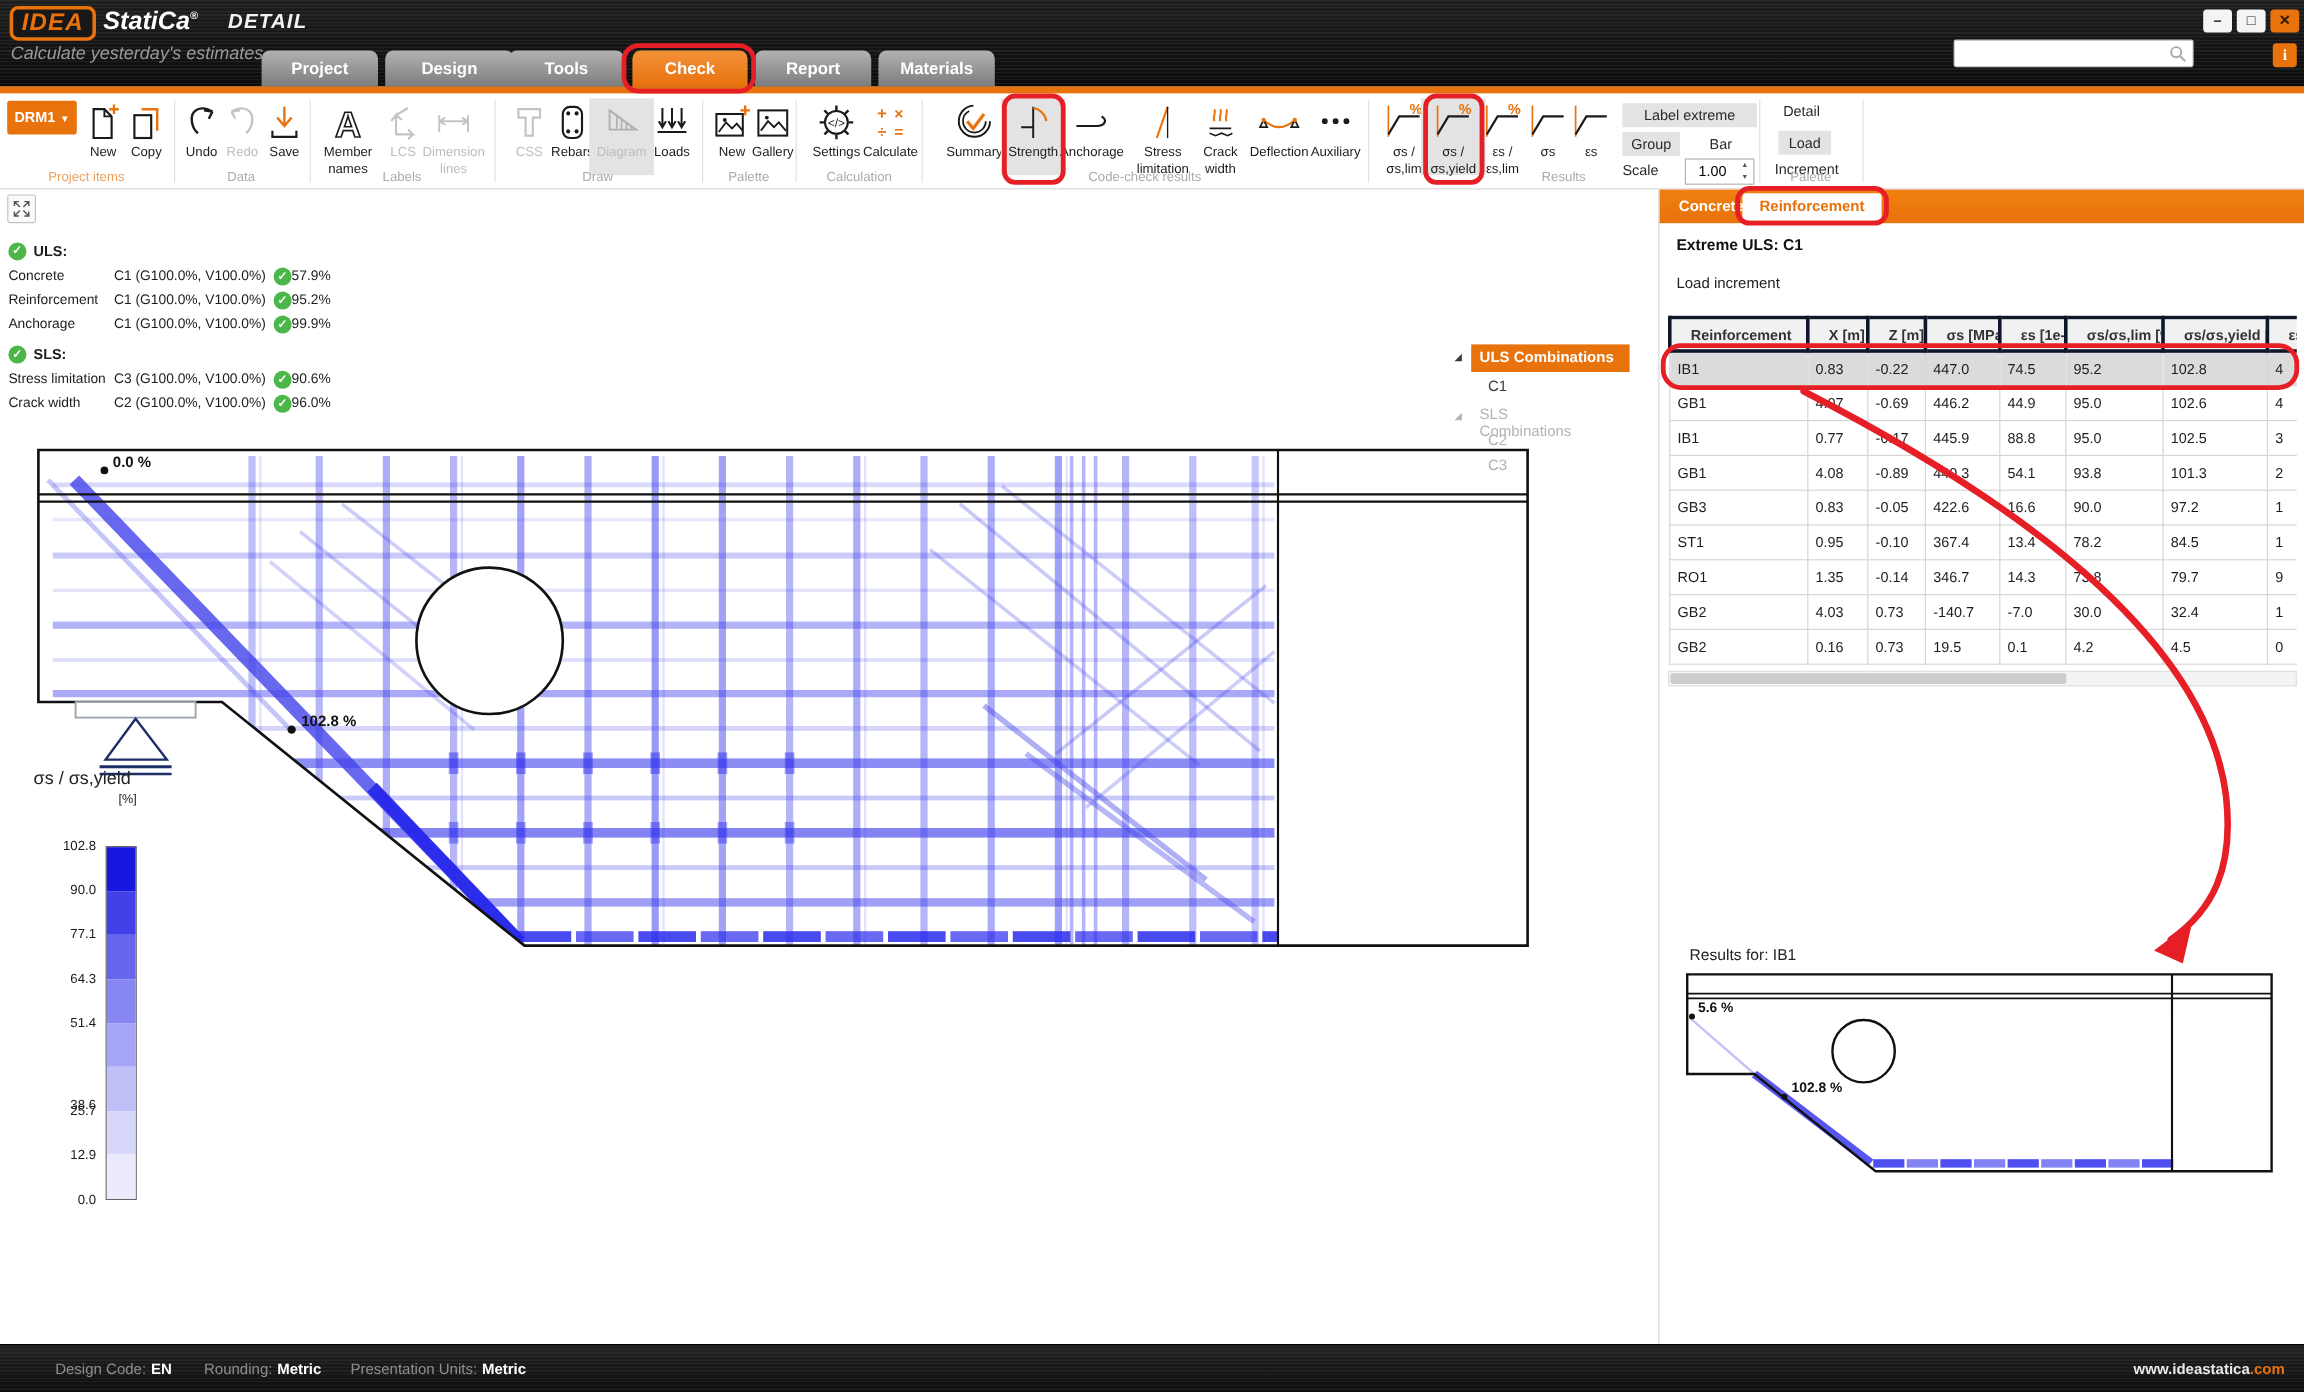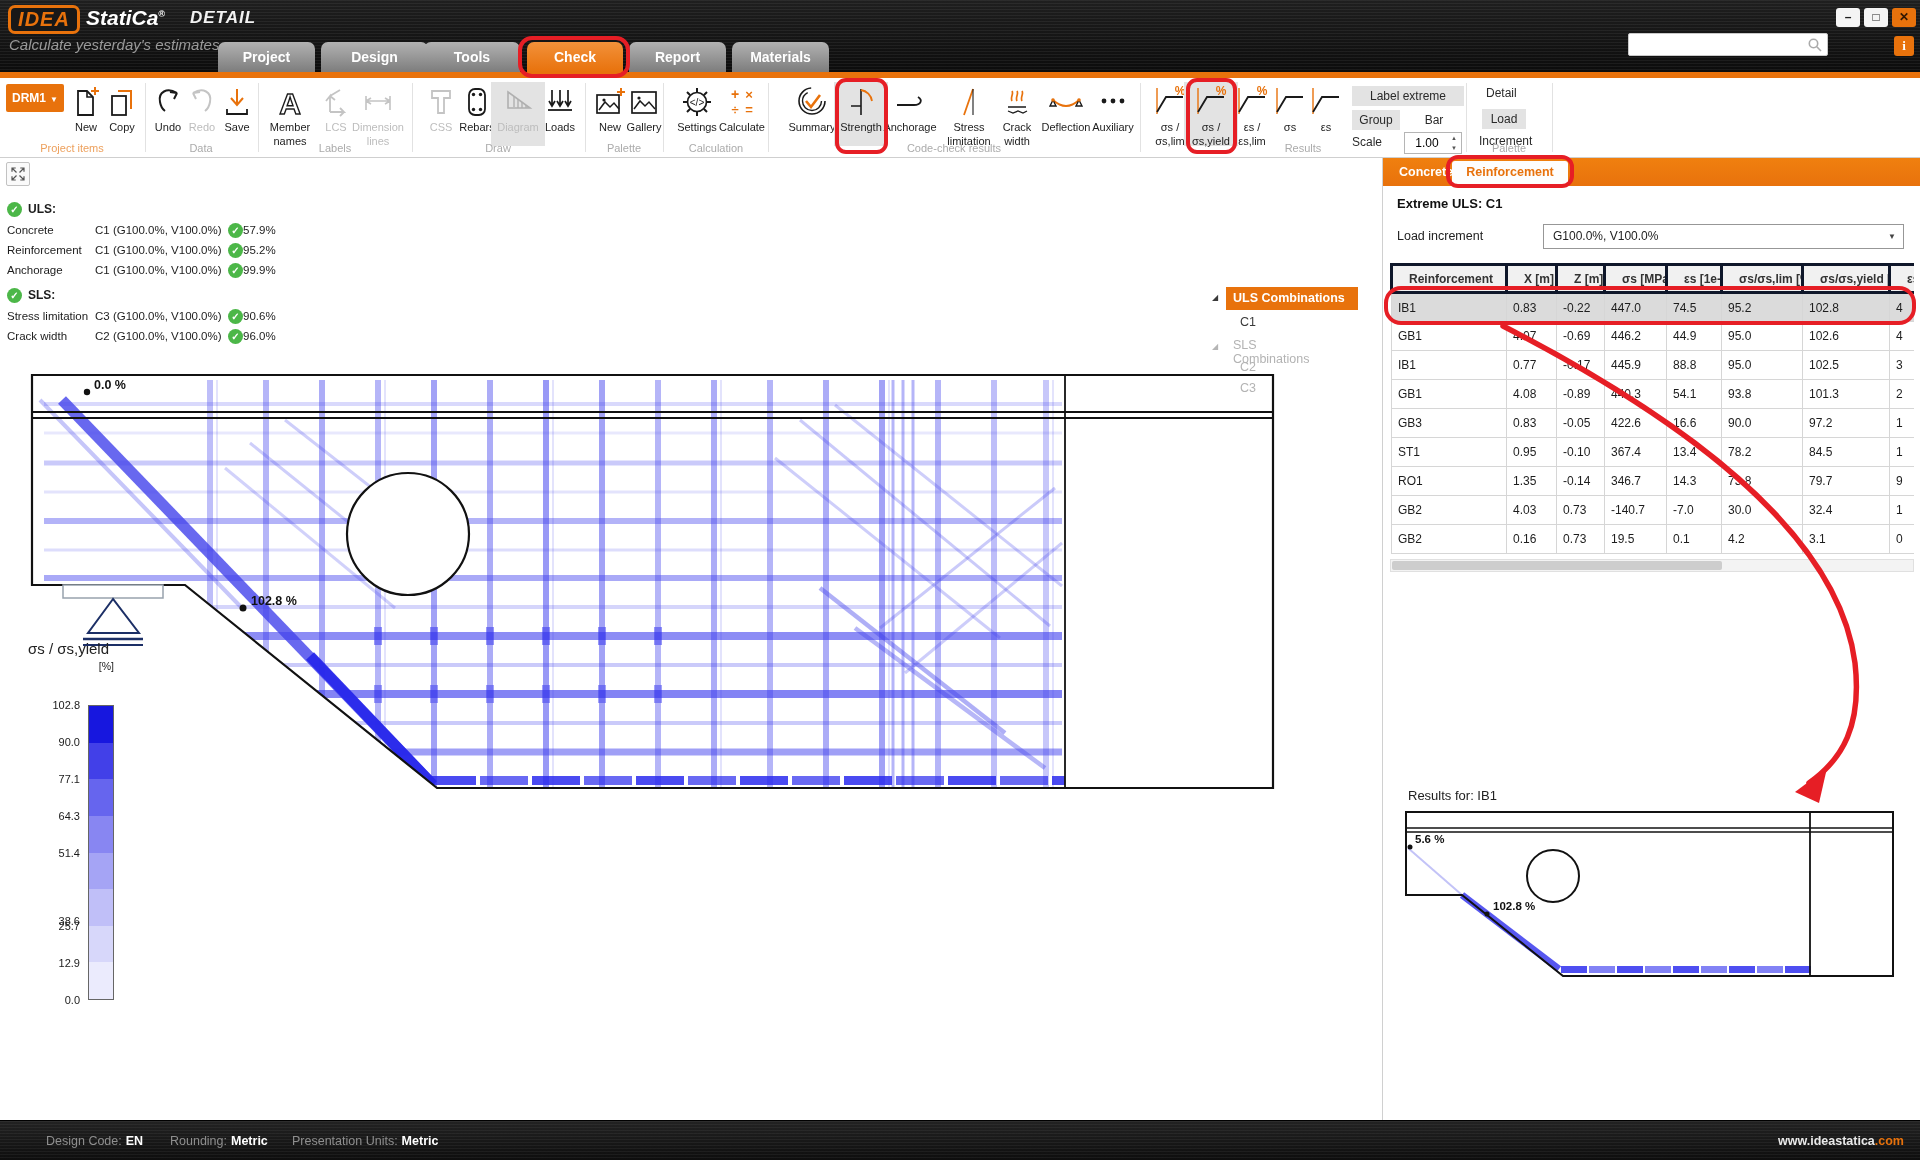--- a/index.html
+++ b/index.html
@@ -631,24 +631,20 @@
   </div>
 </div>
 
 <div id="panel">
   <div id="panel-tabs">
     <div id="ptab-concrete">Concrete</div>
     <div id="ptab-reinf">Reinforcement</div>
   </div>
   <div id="extreme-label">Extreme ULS: C1</div>
   <div id="loadinc-label">Load increment</div>
-  <div id="loadinc-select">
-    <span>G100.0%, V100.0%</span>
-    <span class="car">▼</span>
-  </div>
 
   <div id="tablewrap">
     <table>
       <colgroup>
           <col style="width:115px">
           <col style="width:50px">
           <col style="width:48px">
           <col style="width:62px">
           <col style="width:55px">
           <col style="width:81px">
@@ -748,21 +744,21 @@
             <td>32.4</td>
             <td>1</td>
           </tr>
           <tr>
             <td>GB2</td>
             <td>0.16</td>
             <td>0.73</td>
             <td>19.5</td>
             <td>0.1</td>
             <td>4.2</td>
-            <td>3.1</td>
+            <td>4.5</td>
             <td>0</td>
           </tr>
         </tbody>
     </table>
   </div>
   <div id="hscroll">
       <div class="thumb"></div>
     </div>
 
   <div id="results-for">Results for: IB1</div>

